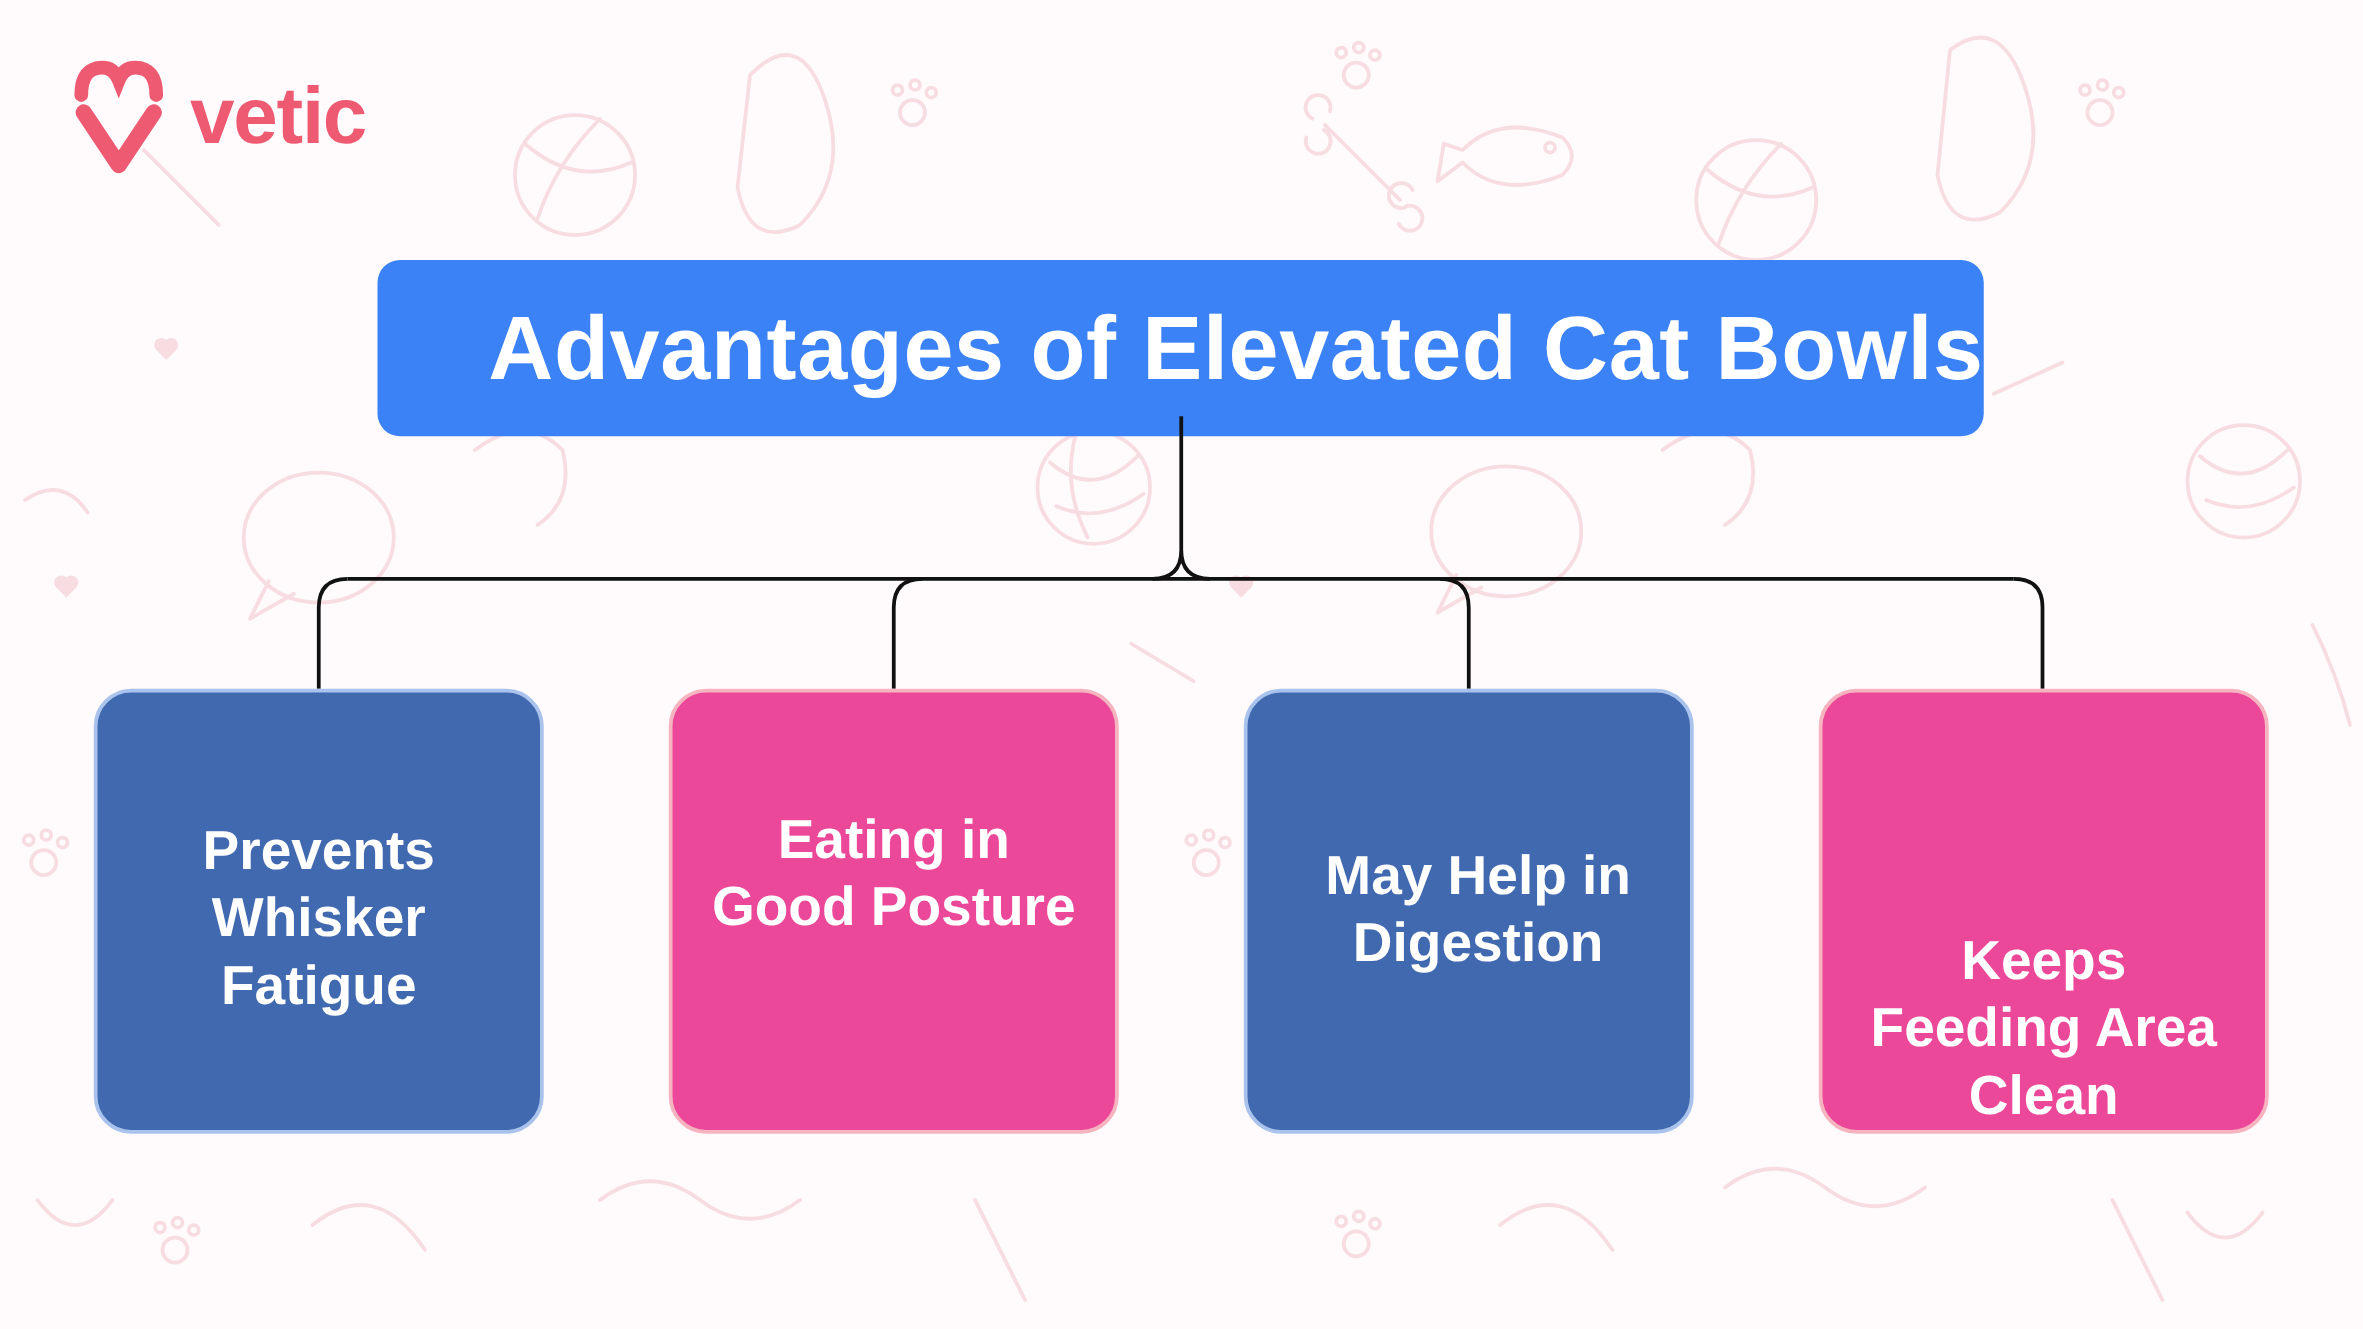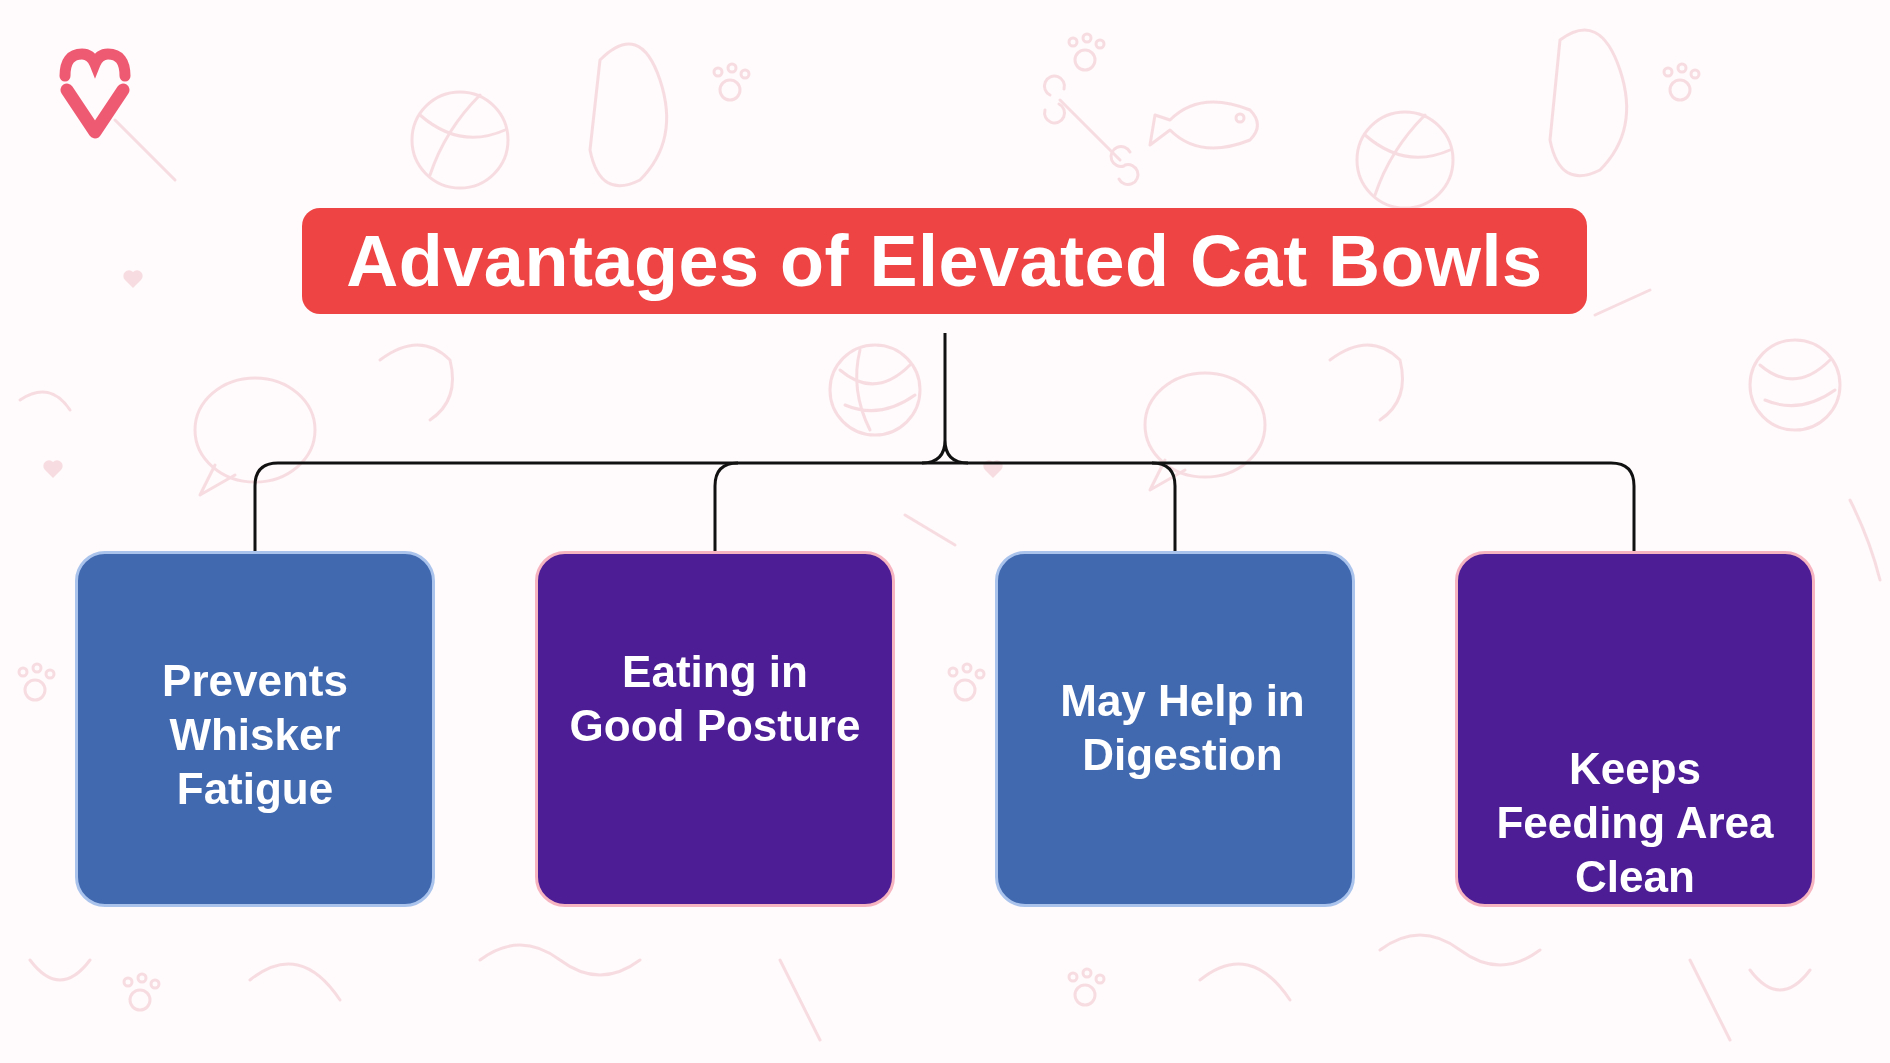--- a/index.html
+++ b/index.html
@@ -11,37 +11,37 @@
     }
     .bg-pattern { position: absolute; left: 0; top: 0; width: 1890px; height: 1063px; }
     .logo { position: absolute; left: 58px; top: 48px; display: flex; align-items: center; }
     .logo-mark { width: 74px; height: 92px; }
     .logo-word {
       margin-left: 20px;
       font-size: 64px; font-weight: bold; color: #ef5a73;
       letter-spacing: -1px; line-height: 1; margin-top: -4px;
     }
     .title-box {
-      position: absolute; left: 302px; top: 208px; width: 1285px; height: 106px;
-      background: #ef4444; border-radius: 18px;
-      display: flex; align-items: center; justify-content: center;
+      position: absolute; left: 302px; top: 208px; width: 1285px; height: 141px;
+      background: #3b82f6; border-radius: 18px;
+      display: flex; align-items: center; justify-content: flex-end;
     }
     .title-text {
       color: #ffffff; font-size: 72px; font-weight: bold; letter-spacing: 0.5px;
       white-space: nowrap;
     }
     .connectors { position: absolute; left: 0; top: 0; width: 1890px; height: 1063px; pointer-events: none; }
     .card {
       position: absolute; top: 551px; width: 360px; height: 356px;
       border-radius: 30px; border: 3px solid;
       display: flex; align-items: center; justify-content: center;
       text-align: center;
     }
     .card.blue { background: #4169b0; border-color: #a9c3ec; }
-    .card.pink { background: #4c1d95; border-color: #f6b3c0; }
+    .card.pink { background: #ec4899; border-color: #f6b3c0; }
     .card-text {
       color: #ffffff; font-size: 44px; font-weight: bold; line-height: 54px;
       white-space: pre-line; padding: 0 10px; margin-top: 12px;
     }
     #card-1 { left: 75px; }
     #card-2 { left: 535px; }
     #card-2 .card-text { margin-top: -60px; }
     #card-3 { left: 995px; padding-left: 15px; }
     #card-3 .card-text { margin-top: -2px; }
     #card-4 { left: 1455px; align-items: flex-end; }
@@ -172,20 +172,21 @@
     <path d="M125 280 l8 -8 a5 5 0 0 1 8 8 l-8 8 l-8 -8 a5 5 0 0 1 8 -8 Z"></path>
     <path d="M985 470 l8 -8 a5 5 0 0 1 8 8 l-8 8 l-8 -8 a5 5 0 0 1 8 -8 Z"></path>
   </g>
 </svg>
 
 <div class="logo">
   <svg class="logo-mark" viewBox="0 0 74 92" xmlns="http://www.w3.org/2000/svg">
     <path d="M7 28 Q7 6 24 6 Q33 6 37 16 Q41 6 50 6 Q67 6 67 28" fill="none" stroke="#ef5a73" stroke-width="11" stroke-linecap="round"></path>
     <path d="M9 42 L37 84 L65 42" fill="none" stroke="#ef5a73" stroke-width="13" stroke-linecap="round" stroke-linejoin="round"></path>
   </svg>
+  <span class="logo-word">vetic</span>
 </div>
 
 <div class="title-box">
   <span class="title-text">Advantages of Elevated Cat Bowls</span>
 </div>
 
 <svg class="connectors" viewBox="0 0 1890 1063" xmlns="http://www.w3.org/2000/svg">
   <g fill="none" stroke="#111111" stroke-width="3">
 
     <path d="M945 333 L945 440 Q945 463 922 463 M945 440 Q945 463 968 463"></path>

